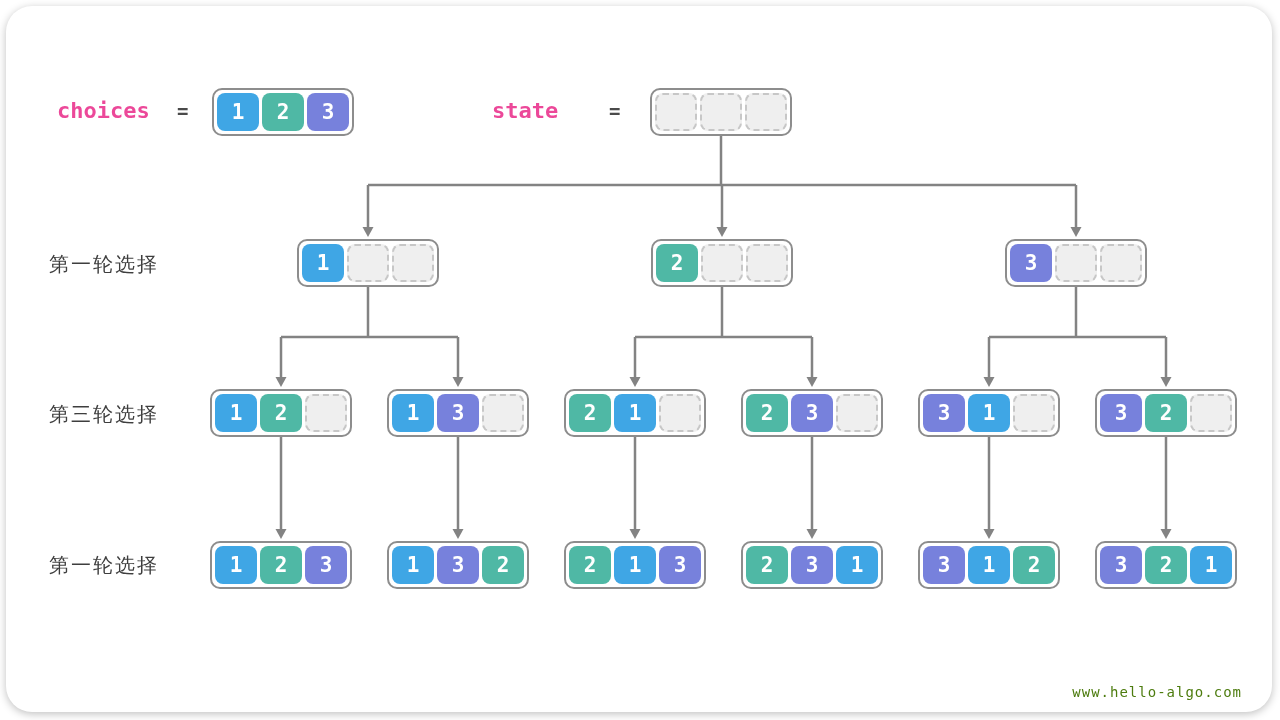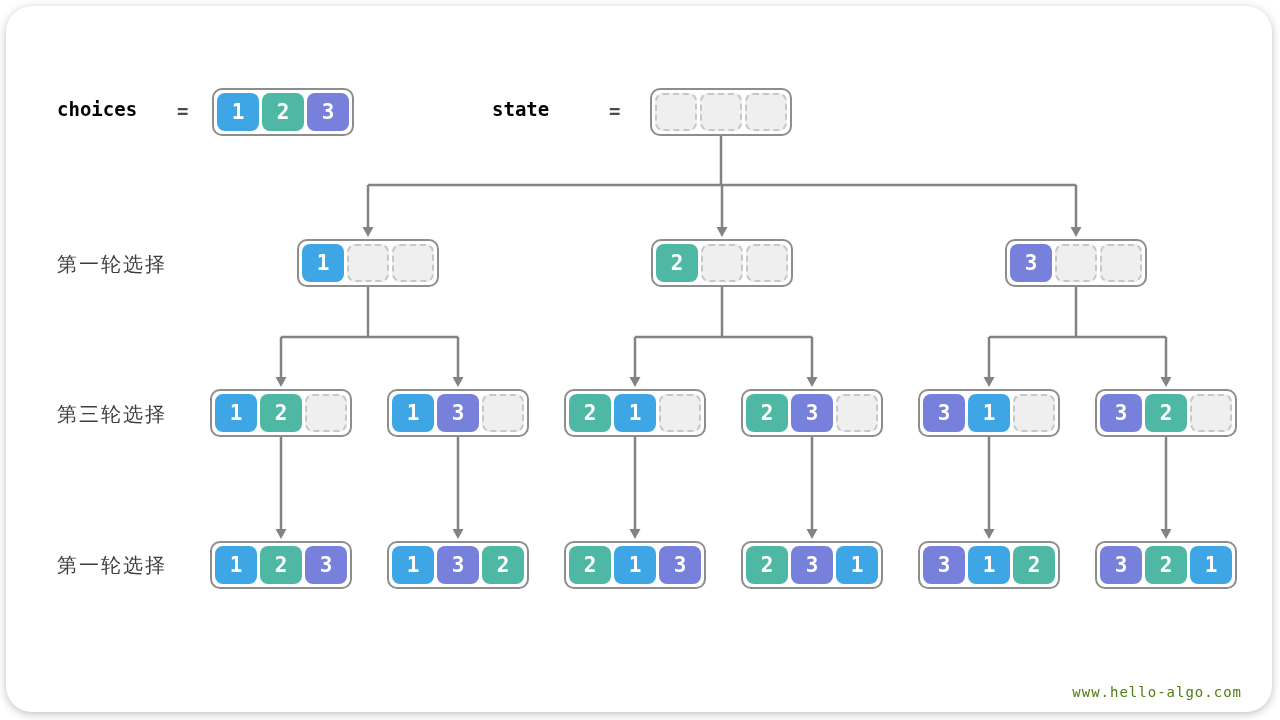--- a/index.html
+++ b/index.html
@@ -8,28 +8,28 @@
     font-family:"Liberation Sans","DejaVu Sans",sans-serif;
   }
   .card{
     position:absolute;left:6px;top:6px;width:1266px;height:706px;
     background:#ffffff;border-radius:26px;
     box-shadow:0 2px 8px rgba(0,0,0,0.25);
   }
   #connector-layer{position:absolute;left:0;top:0;width:1280px;height:720px;pointer-events:none;}
   .code-label{
     position:absolute;font-family:"DejaVu Sans Mono","Liberation Mono",monospace;
-    font-weight:bold;font-size:19px;color:#000000;white-space:nowrap;
+    font-weight:bold;font-size:22px;color:#ec4899;white-space:nowrap;
   }
   .eq{
     position:absolute;font-family:"DejaVu Sans Mono","Liberation Mono",monospace;
     font-weight:bold;font-size:19px;color:#4a4a4a;
   }
   .round-label{
-    position:absolute;left:57px;font-size:20px;letter-spacing:2px;
+    position:absolute;left:49px;font-size:20px;letter-spacing:2px;
     color:#3e3e3e;font-weight:500;white-space:nowrap;
   }
   .node{
     position:absolute;display:flex;gap:3px;padding:3px;background:#ffffff;
     border:2px solid #8d8d8d;border-radius:10px;box-sizing:border-box;
   }
   .cell{width:42px;height:38px;border-radius:8px;box-sizing:border-box;flex:0 0 auto;}
   .cell.filled{
     display:flex;align-items:center;justify-content:center;color:#ffffff;
     font-family:"DejaVu Sans Mono","Liberation Mono",monospace;

